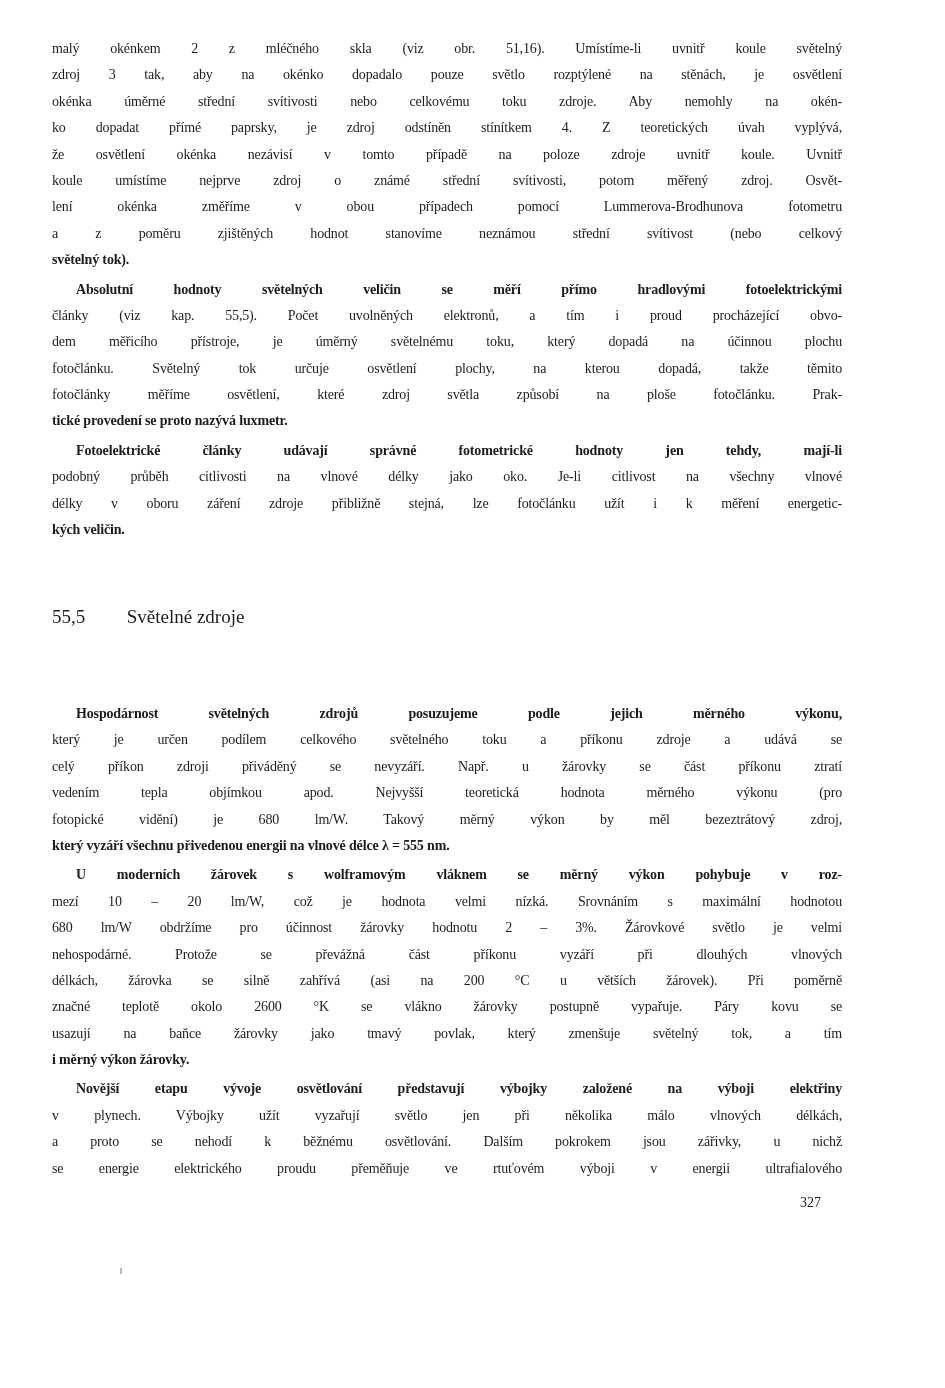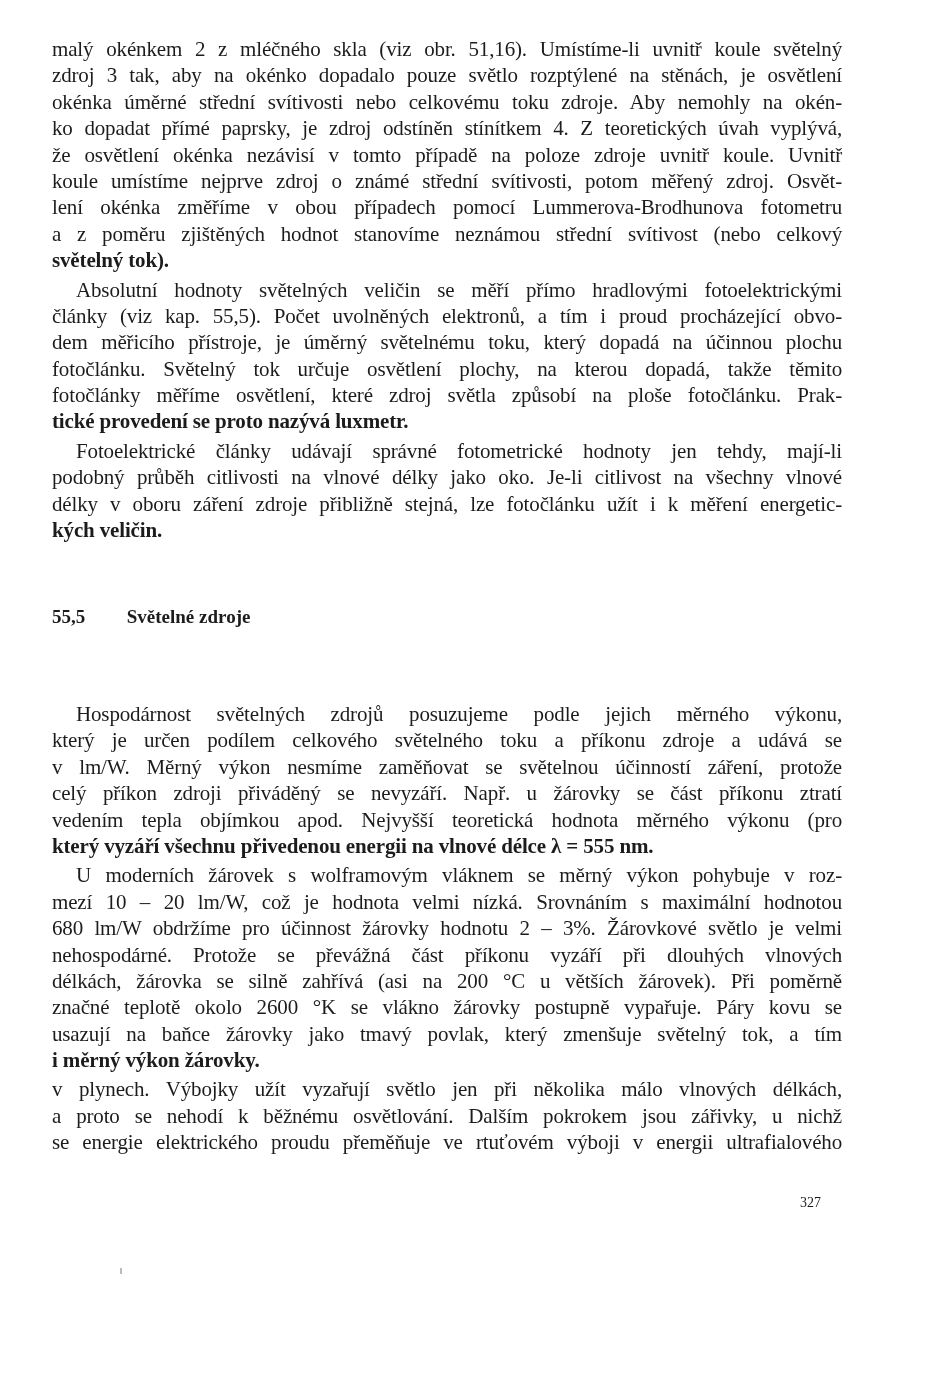--- a/index.html
+++ b/index.html
@@ -3,30 +3,30 @@
 <meta charset="utf-8">
 <style>
   html, body { margin: 0; padding: 0; background: #ffffff; }
   body {
     width: 945px; height: 1388px; position: relative; overflow: hidden;
     font-family: "Liberation Serif", "DejaVu Serif", serif;
     color: #1c1c1c;
   }
   .page { position: absolute; left: 52px; top: 36px; width: 790px; }
   .line {
-    display: block; font-size: 21px; line-height: 26.4px; height: 26.4px;
+    display: block; font-size: 14px; line-height: 26.4px; height: 26.4px;
     white-space: nowrap; text-align: justify; text-align-last: justify;
     letter-spacing: -0.15px;
   }
   .line.last { text-align-last: left; font-weight: bold; }
-  .indent { padding-left: 24px; }
+  .indent { padding-left: 24px; font-weight: bold; }
   .para { margin-bottom: 3px; }
   .heading {
     position: absolute; left: 52px; top: 606px;
-    font-size: 19px; font-weight: bold; white-space: nowrap;
+    font-size: 19px; font-weight: normal; white-space: nowrap;
   }
   .heading .num { display: inline-block; width: 70px; }
   .page2 { position: absolute; left: 52px; top: 658px; width: 790px; margin-top: 43px; }
   .pagenum { position: absolute; left: 800px; top: 1195px; font-size: 14px; }
   .speck { position: absolute; width: 2px; height: 6px; background: #bbb; }
 </style>
 </head>
 <body>
 
 <div class="page">
@@ -62,36 +62,37 @@
 
 <div class="heading">
   <span class="num">55,5</span>
   <span>Světelné zdroje</span>
 </div>
 
 <div class="page2">
   <div class="para">
     <span class="line indent">Hospodárnost světelných zdrojů posuzujeme podle jejich měrného výkonu,</span>
     <span class="line">který je určen podílem celkového světelného toku a příkonu zdroje a udává se</span>
-    <span class="line">v lm/W. Měrný výkon nesmíme zaměňovat se světelnou účinností záření, protože</span>
     <span class="line">celý příkon zdroji přiváděný se nevyzáří. Např. u žárovky se část příkonu ztratí</span>
     <span class="line">vedením tepla objímkou apod. Nejvyšší teoretická hodnota měrného výkonu (pro</span>
+    <span class="line">fotopické vidění) je 680 lm/W. Takový měrný výkon by měl bezeztrátový zdroj,</span>
     <span class="line last">který vyzáří všechnu přivedenou energii na vlnové délce λ = 555 nm.</span>
   </div>
   <div class="para">
     <span class="line indent">U moderních žárovek s wolframovým vláknem se měrný výkon pohybuje v roz-</span>
     <span class="line">mezí 10 – 20 lm/W, což je hodnota velmi nízká. Srovnáním s maximální hodnotou</span>
     <span class="line">680 lm/W obdržíme pro účinnost žárovky hodnotu 2 – 3%. Žárovkové světlo je velmi</span>
     <span class="line">nehospodárné. Protože se převážná část příkonu vyzáří při dlouhých vlnových</span>
     <span class="line">délkách, žárovka se silně zahřívá (asi na 200 °C u větších žárovek). Při poměrně</span>
     <span class="line">značné teplotě okolo 2600 °K se vlákno žárovky postupně vypařuje. Páry kovu se</span>
     <span class="line">usazují na baňce žárovky jako tmavý povlak, který zmenšuje světelný tok, a tím</span>
     <span class="line last">i měrný výkon žárovky.</span>
   </div>
   <div class="para">
+    <span class="line indent">Novější etapu vývoje osvětlování představují výbojky založené na výboji elektřiny</span>
     <span class="line">v plynech. Výbojky užít vyzařují světlo jen při několika málo vlnových délkách,</span>
     <span class="line">a proto se nehodí k běžnému osvětlování. Dalším pokrokem jsou zářivky, u nichž</span>
     <span class="line">se energie elektrického proudu přeměňuje ve rtuťovém výboji v energii ultrafialového</span>
   </div>
 </div>
 
 <div class="pagenum">327</div>
 
 <div class="speck" style="left:120px; top:1268px;"></div>
 

